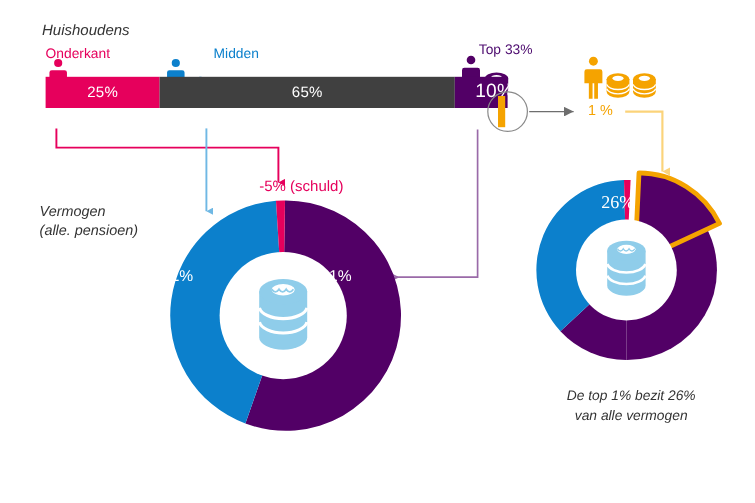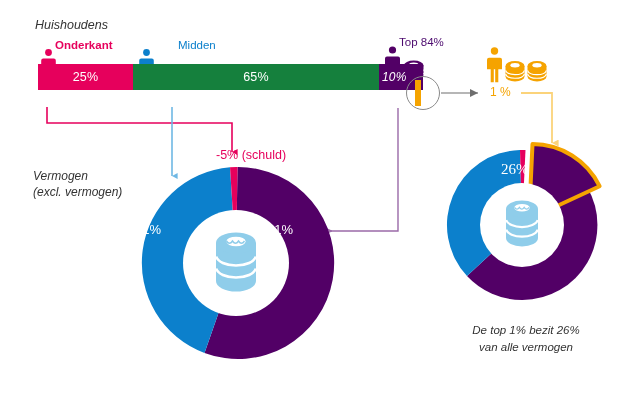--- a/index.html
+++ b/index.html
@@ -18,35 +18,35 @@
 
   #title-huishoudens{
     left:35px;top:18px;font-size:12.5px;font-style:italic;color:#333;
   }
   #label-vermogen{
     left:33px;top:168px;font-size:12px;font-style:italic;color:#333;
     line-height:1.35;white-space:normal;width:110px;
   }
 
   .group-label{font-size:11.5px;}
-  #label-onderkant{left:55px;top:39px;color:#E6005C;font-weight:bold;}
+  #label-onderkant{left:38px;top:39px;color:#E6005C;}
   #label-midden{left:153px;top:39px;color:#0C80CC;margin-left:25px;}
   #label-top10{left:399px;top:36px;color:#4C0A6E;}
 
   
   .bar{position:absolute;top:64px;height:26px;}
   .bar span{
     position:absolute;left:0;top:0;right:0;bottom:0;
     display:flex;align-items:center;justify-content:center;
     color:#ffffff;font-size:12.5px;letter-spacing:.2px;
   }
   #bar-onderkant{left:38px;width:95px;background:#E6005C;}
-  #bar-midden{left:133px;width:246px;background:#15803d;}
+  #bar-midden{left:133px;width:246px;background:#404040;}
   #bar-top10{left:379px;width:44px;background:#520066;}
-  #bar-top10 span{justify-content:flex-start;padding-left:3px;font-size:12px;font-style:italic;}
+  #bar-top10 span{justify-content:flex-start;padding-left:17px;font-size:16px;}
   #bar-top1{
     position:absolute;left:415px;top:80px;width:6px;height:26px;background:#F5A300;
   }
   #magnifier-circle{
     position:absolute;left:406px;top:76px;width:34px;height:34px;
     border:1.3px solid #8a8a8a;border-radius:50%;
     box-sizing:border-box;
   }
 
   
@@ -69,25 +69,25 @@
   }
 </style>
 </head>
 <body>
 
 <div class="stage">
 
   <div class="txt" id="title-huishoudens">Huishoudens</div>
 
   <div class="txt" id="label-vermogen" style="white-space:pre-line;">Vermogen
-(excl. vermogen)</div>
+(alle. pensioen)</div>
 
   <div class="txt group-label" id="label-onderkant">Onderkant</div>
   <div class="txt group-label" id="label-midden">Midden</div>
-  <div class="txt group-label" id="label-top10">Top 84%</div>
+  <div class="txt group-label" id="label-top10">Top 33%</div>
 
   <div class="iconset" style="left:40px;top:48px;width:60px;height:32px;">
     <svg width="60" height="32" viewBox="0 0 60 32">
       <circle cx="8.5" cy="4.5" r="3.4" fill="#E6005C"></circle>
       <path d="M3.2 10.5 h10.6 a2 2 0 0 1 2 2 v8.5 h-3.6 v10 h-3 v-10 h-1.4 v10 h-3 v-10 h-3.6 v-8.5 a2 2 0 0 1 2 -2 z" fill="#E6005C"></path>
       <ellipse cx="29" cy="25" rx="9.5" ry="5" fill="#E6005C"></ellipse>
       <ellipse cx="29" cy="24.2" rx="4.6" ry="2.3" fill="#ffffff"></ellipse>
     </svg>
   </div>
 

